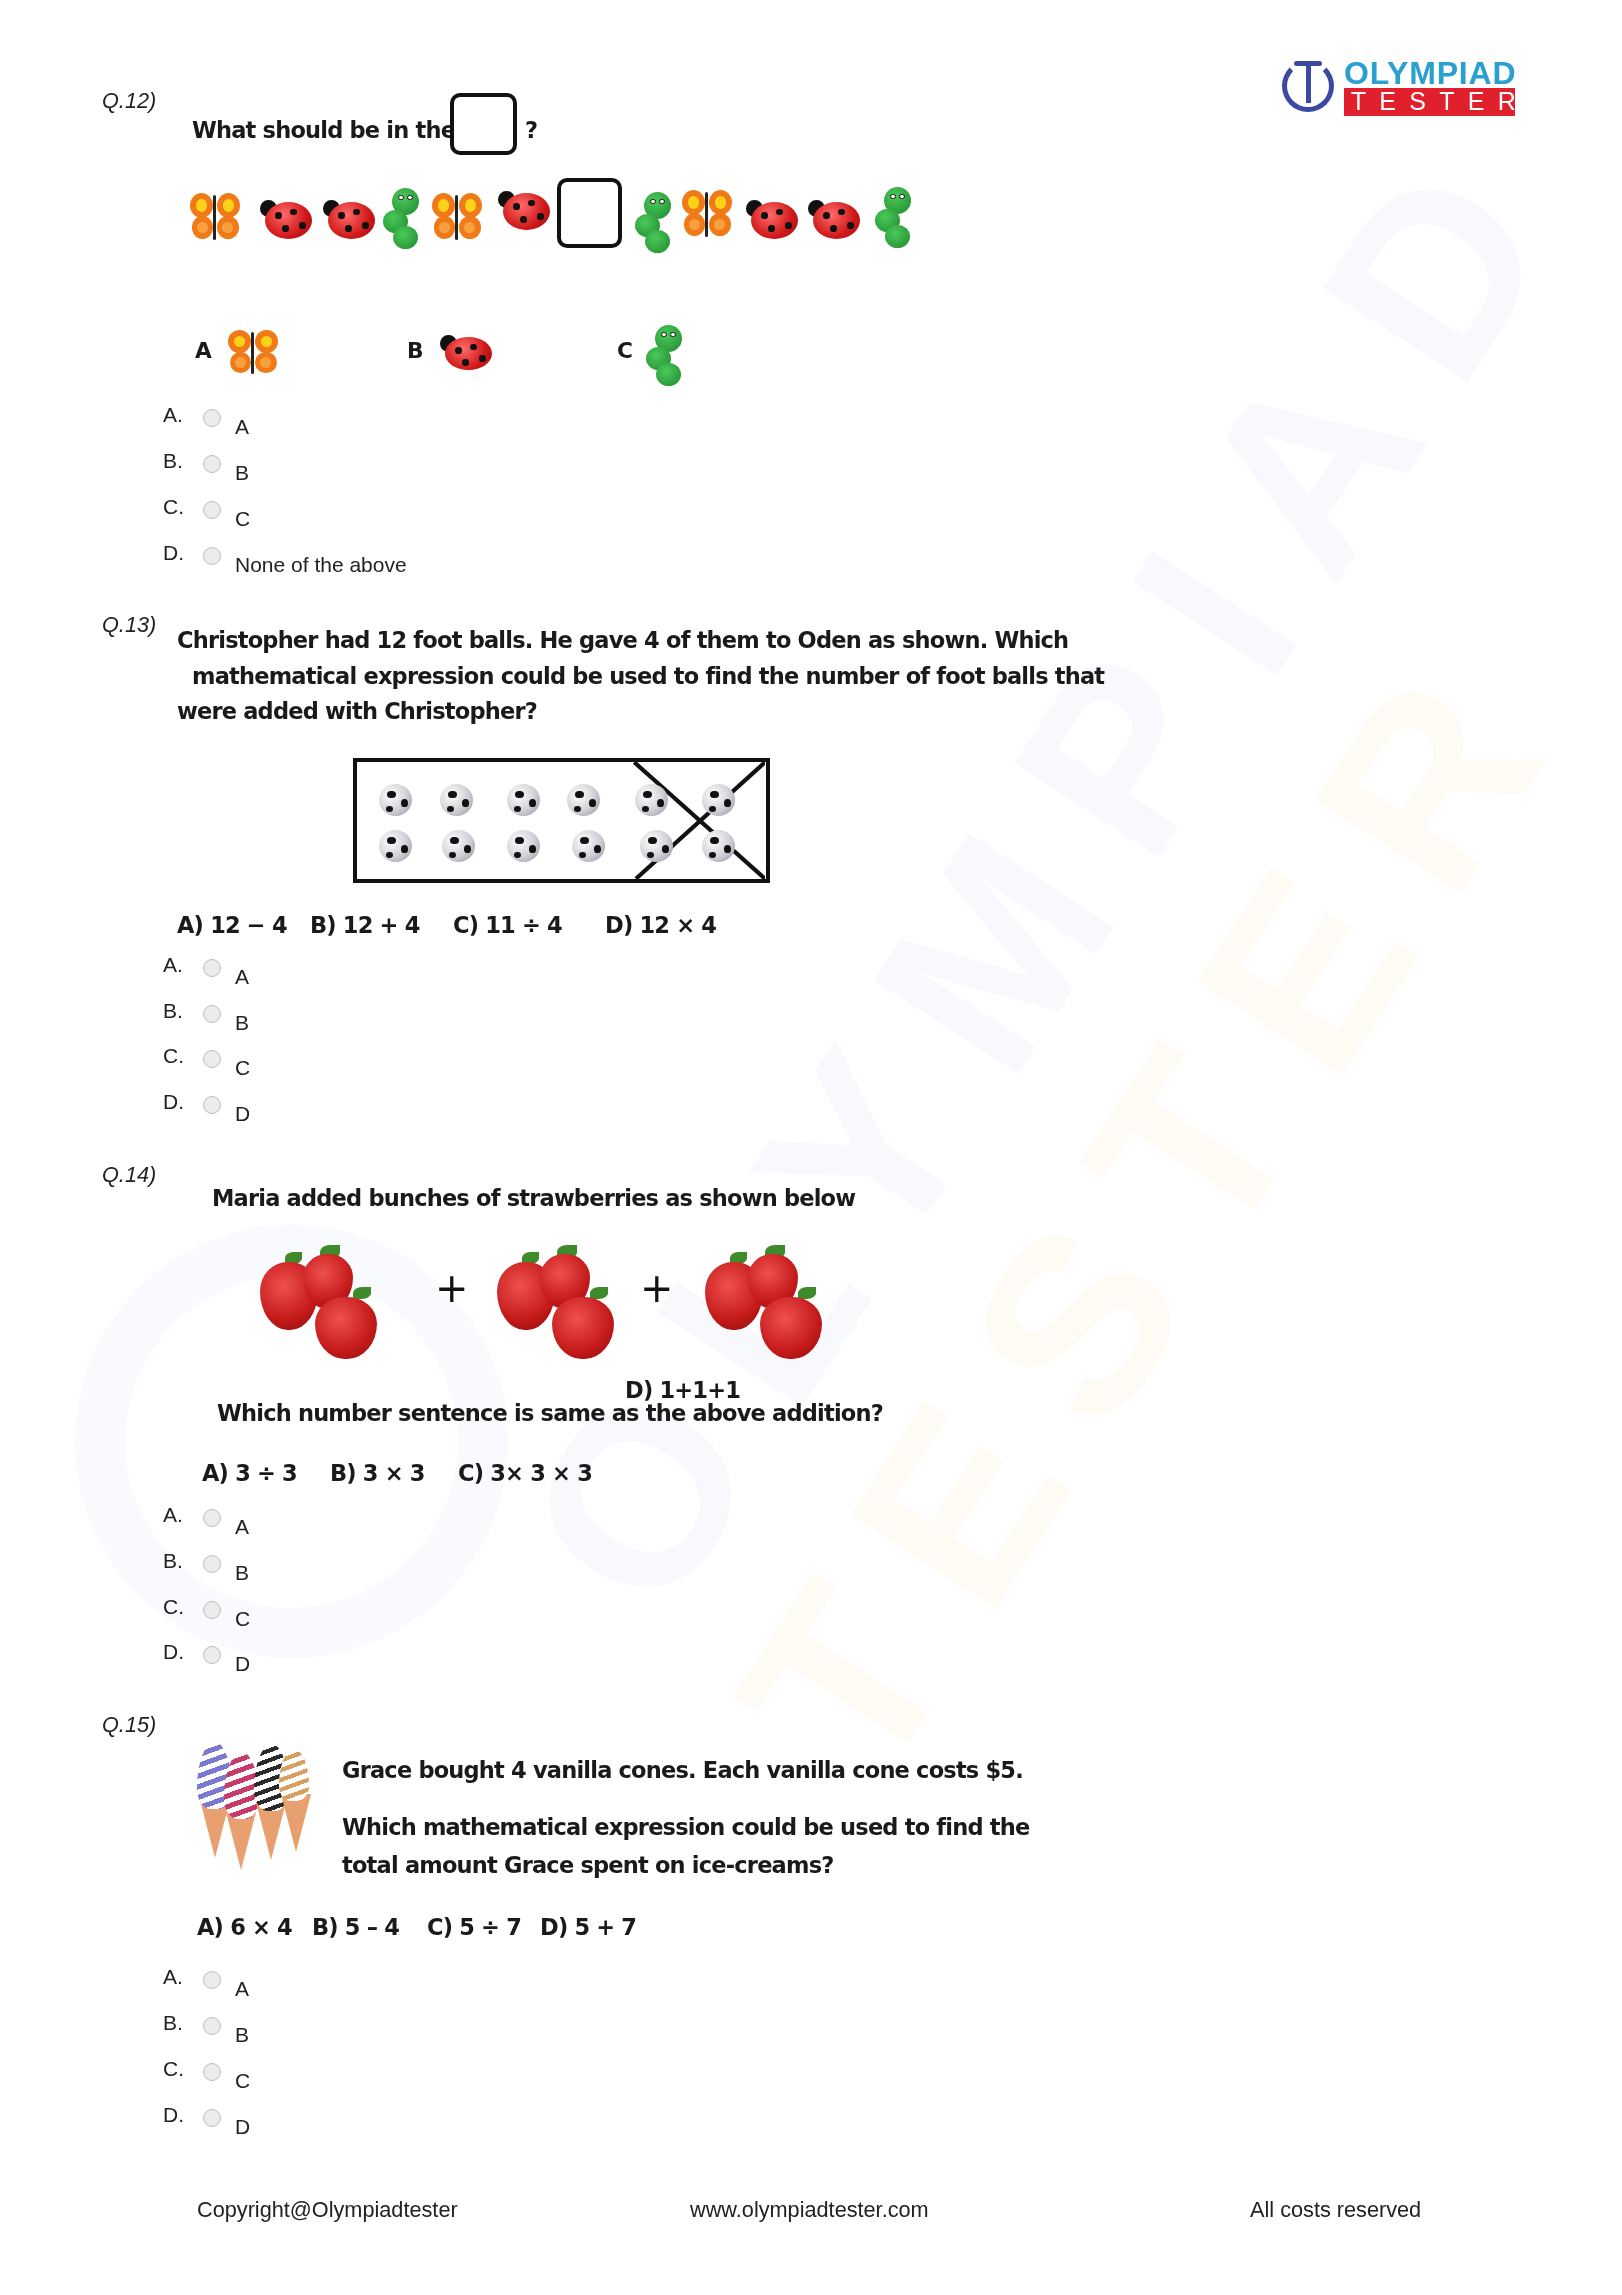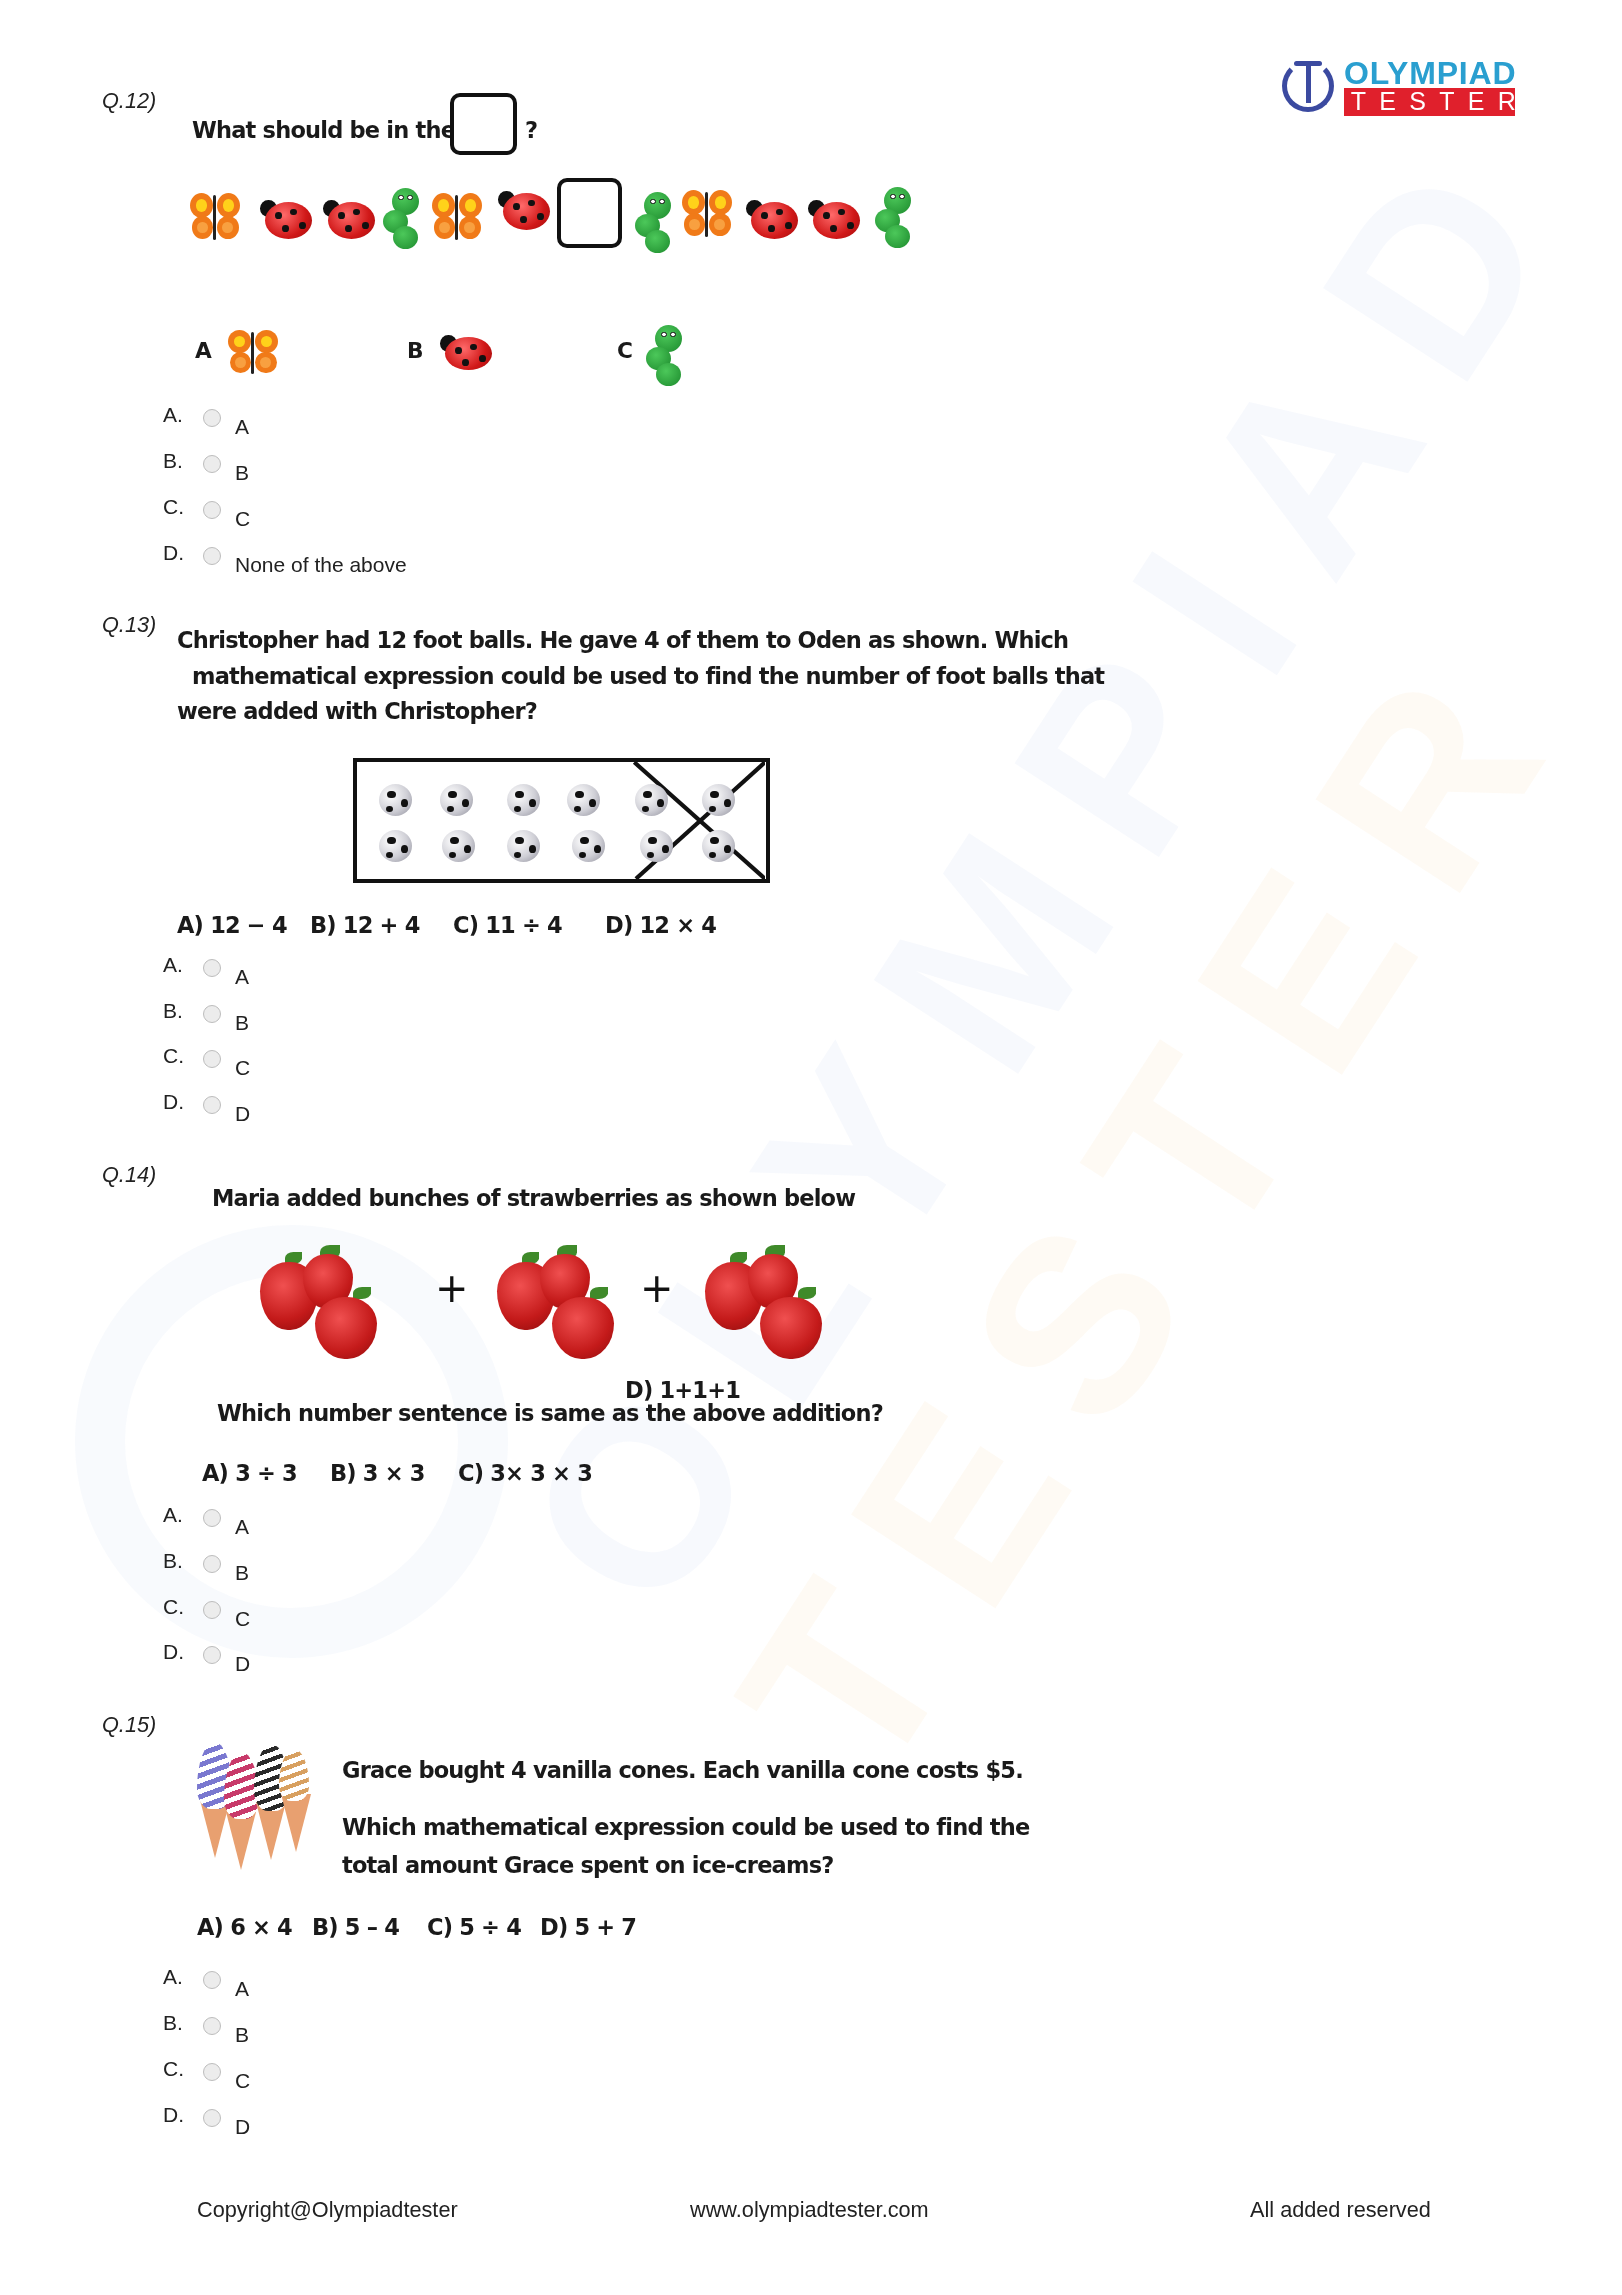--- a/index.html
+++ b/index.html
@@ -429,21 +429,21 @@
     <div class="s" style="left:86px;top:6.7px;width:30px;height:52px;background:repeating-linear-gradient(160deg,#d8a060 0 4.2px,#ffffff 4.2px 9.2px)"></div>
   </div>
 
   <div class="qtext" style="left:342px; top:1757px">Grace bought 4 vanilla cones. Each vanilla cone costs $5.</div>
   <div class="qtext" style="left:342px; top:1814px">Which mathematical expression could be used to find the</div>
   <div class="qtext" style="left:342px; top:1852px">total amount Grace spent on ice-creams?</div>
 
   <div>
     <div class="qtext" style="left:197px; top:1914px">A) 6 × 4</div>
     <div class="qtext" style="left:312px; top:1914px">B) 5 – 4</div>
-    <div class="qtext" style="left:427px; top:1914px">C) 5 ÷ 4</div>
+    <div class="qtext" style="left:427px; top:1914px">C) 5 ÷ 7</div>
     <div class="qtext" style="left:540px; top:1914px">D) 5 + 7</div>
   </div>
 
   <div>
     <div class="opt-row" style="top:1965px">
       <span class="opt-letter">A.</span>
       <span class="radio"></span>
       <span class="opt-text">A</span>
     </div>
     <div class="opt-row" style="top:2011px">
@@ -460,15 +460,15 @@
       <span class="opt-letter">D.</span>
       <span class="radio"></span>
       <span class="opt-text">D</span>
     </div>
   </div>
 </section>
 
 <footer>
   <div class="footer" style="left:197px">Copyright@Olympiadtester</div>
   <div class="footer" style="left:690px">www.olympiadtester.com</div>
-  <div class="footer" style="left:1250px">All added reserved</div>
+  <div class="footer" style="left:1250px">All costs reserved</div>
 </footer>
 
 
 </body></html>

